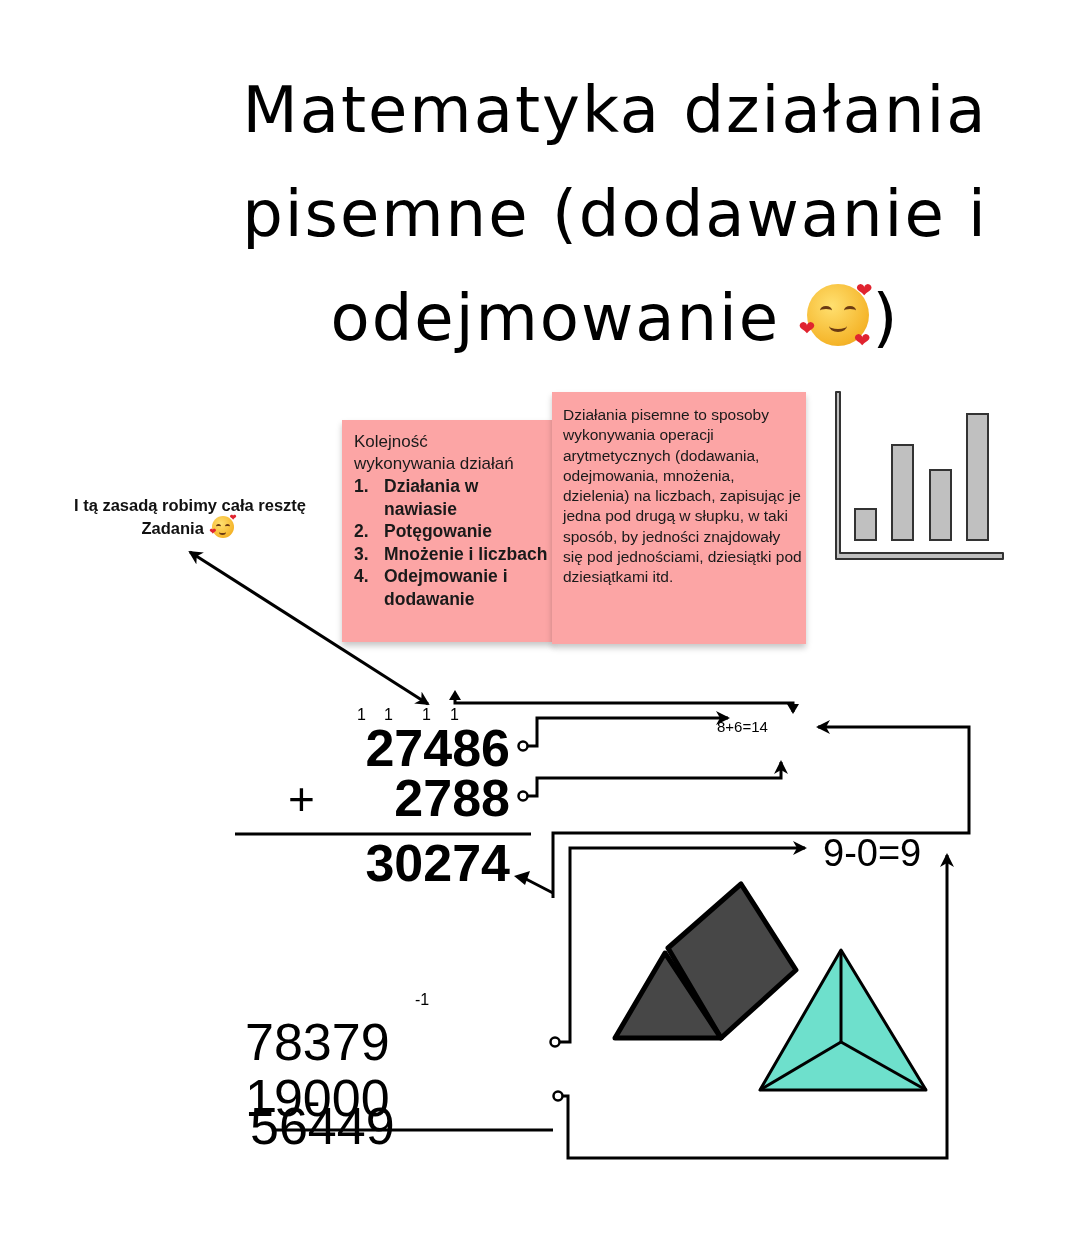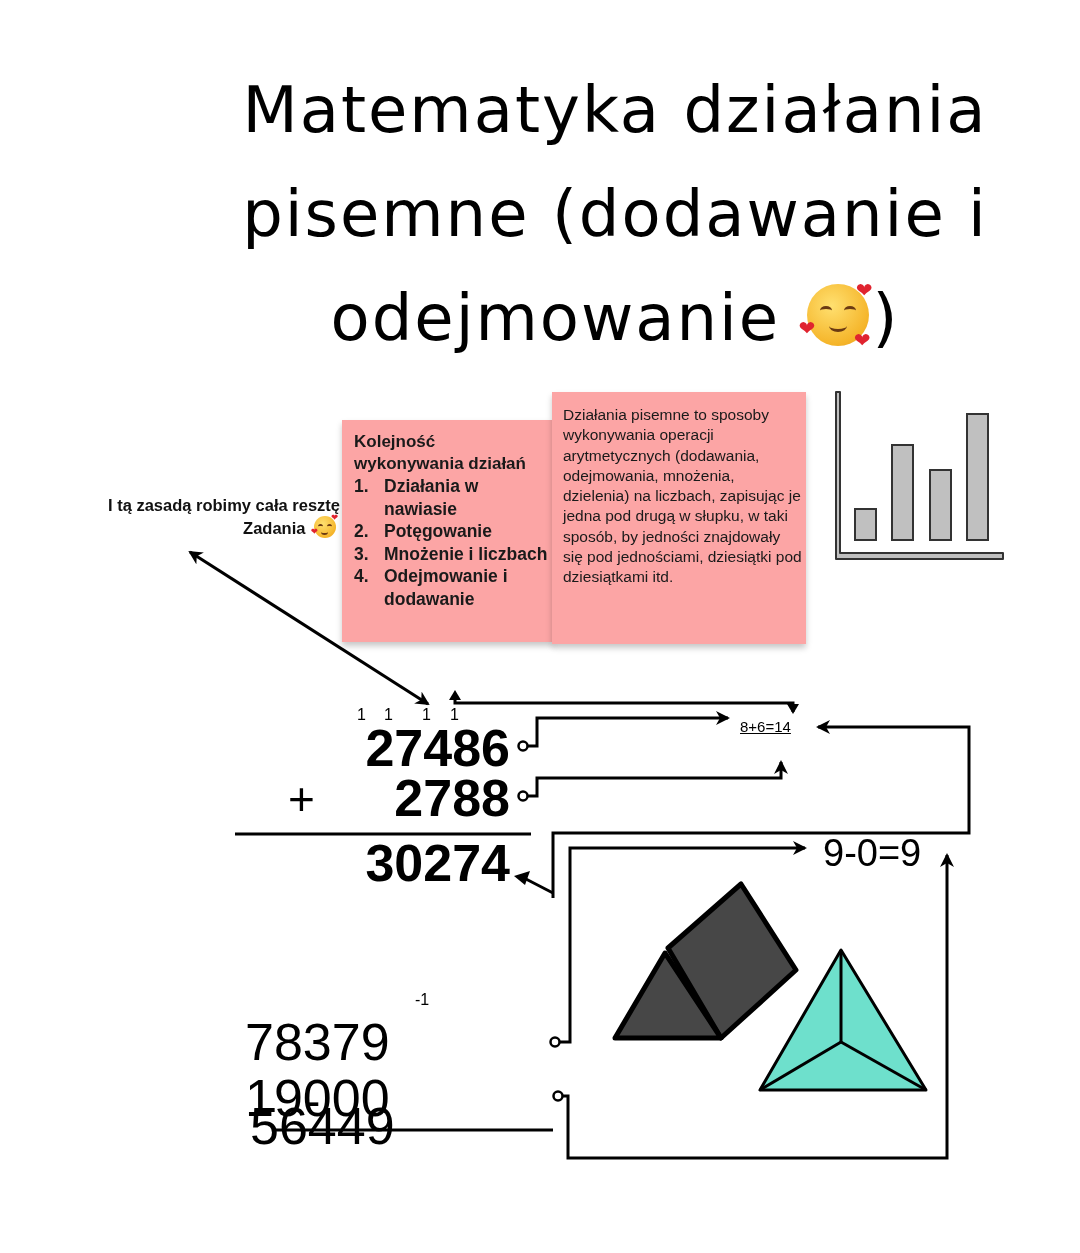--- a/index.html
+++ b/index.html
@@ -21,28 +21,28 @@
   .emoji-small { width: 22px; height: 22px; vertical-align: -4px; }
   .emoji-small::before, .emoji-small::after { top: 8px; width: 5px; height: 3px; border-top-width: 2px; }
   .emoji-small::before { left: 4px; } .emoji-small::after { right: 4px; }
   .emoji-small .mouth { left: 7px; top: 13px; width: 7px; height: 4px; border-bottom-width: 2px; }
   .emoji-small .heart { font-size: 8px; }
 
   .note { position: absolute; background: #fca5a5; box-shadow: 0 4px 6px rgba(0,0,0,0.22);
           font-family: "Liberation Sans", sans-serif; color: #1a1a1a; }
   .note-left { left: 342px; top: 420px; width: 212px; height: 222px; }
   .note-right { left: 552px; top: 392px; width: 254px; height: 252px; }
-  .note-left .heading { position: absolute; left: 12px; top: 11px; font-weight: bold; font-size: 17px; line-height: 22px; }
+  .note-left .heading { position: absolute; left: 12px; top: 11px; font-weight: normal; font-size: 17px; line-height: 22px; }
   .note-left ol { position: absolute; left: 12px; top: 55px; margin: 0; padding: 0; list-style: none;
                   font-weight: bold; font-size: 17.5px; line-height: 22.5px; }
   .note-left li { position: relative; padding-left: 30px; width: 170px; }
   .note-left li .num { position: absolute; left: 0; top: 0; }
   .note-right .body { position: absolute; left: 11px; top: 13px; width: 240px; font-size: 15.5px; line-height: 20.3px; }
 
-  .side-note { position: absolute; left: 40px; top: 494px; width: 300px; text-align: right;
+  .side-note { position: absolute; left: 40px; top: 494px; width: 300px; text-align: center;
                font-family: "Liberation Sans", sans-serif; font-size: 16.5px; line-height: 22px; font-weight: bold; color: #111; }
 
   svg.overlay { position: absolute; left: 0; top: 0; width: 1080px; height: 1253px; pointer-events: none; }
 
   .num-text { position: absolute; font-family: "Liberation Sans", sans-serif; white-space: pre; }
   .add-num { font-weight: bold; font-size: 52px; line-height: 52px; text-align: right; width: 300px; }
   .sub-num { font-weight: normal; font-size: 52px; line-height: 52px; text-align: left; width: 300px; }
   .carry { font-size: 16px; line-height: 16px; }
   .op { font-size: 46px; line-height: 46px; }
   .eq-small { font-size: 15px; line-height: 16px; }
@@ -152,21 +152,21 @@
 
 <div>
   <span class="num-text carry" style="left:357px;top:707px;">1</span>
   <span class="num-text carry" style="left:384px;top:707px;">1</span>
   <span class="num-text carry" style="left:422px;top:707px;">1</span>
   <span class="num-text carry" style="left:450px;top:707px;">1</span>
   <span class="num-text add-num" style="left:210px;top:722px;">27486</span>
   <span class="num-text op" style="left:288px;top:776px;">+</span>
   <span class="num-text add-num" style="left:210px;top:772px;">2788</span>
   <span class="num-text add-num" style="left:210px;top:837px;">30274</span>
-  <span class="num-text eq-small" style="left:740px;top:719px;text-decoration:underline;">8+6=14</span>
+  <span class="num-text eq-small" style="left:717px;top:719px;">8+6=14</span>
 </div>
 
 <div>
   <span class="num-text carry" style="left:415px;top:992px;">-1</span>
   <span class="num-text sub-num" style="left:245px;top:1016px;">78379</span>
   <span class="num-text op" style="left:305px;top:1078px;">-</span>
   <span class="num-text sub-num" style="left:245px;top:1072px;">19000</span>
   <span class="num-text sub-num" style="left:250px;top:1100px;">56449</span>
   <span class="num-text eq-big" style="left:823px;top:836px;">9-0=9</span>
 </div>

